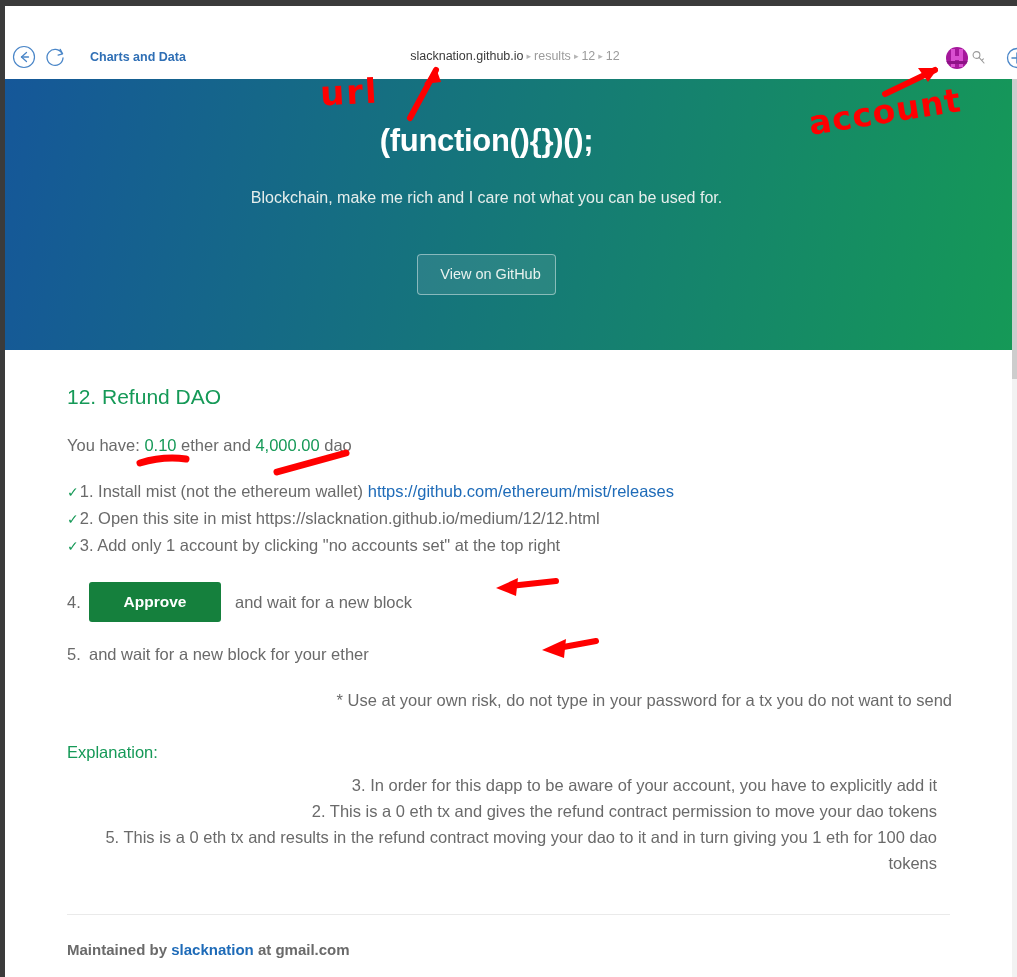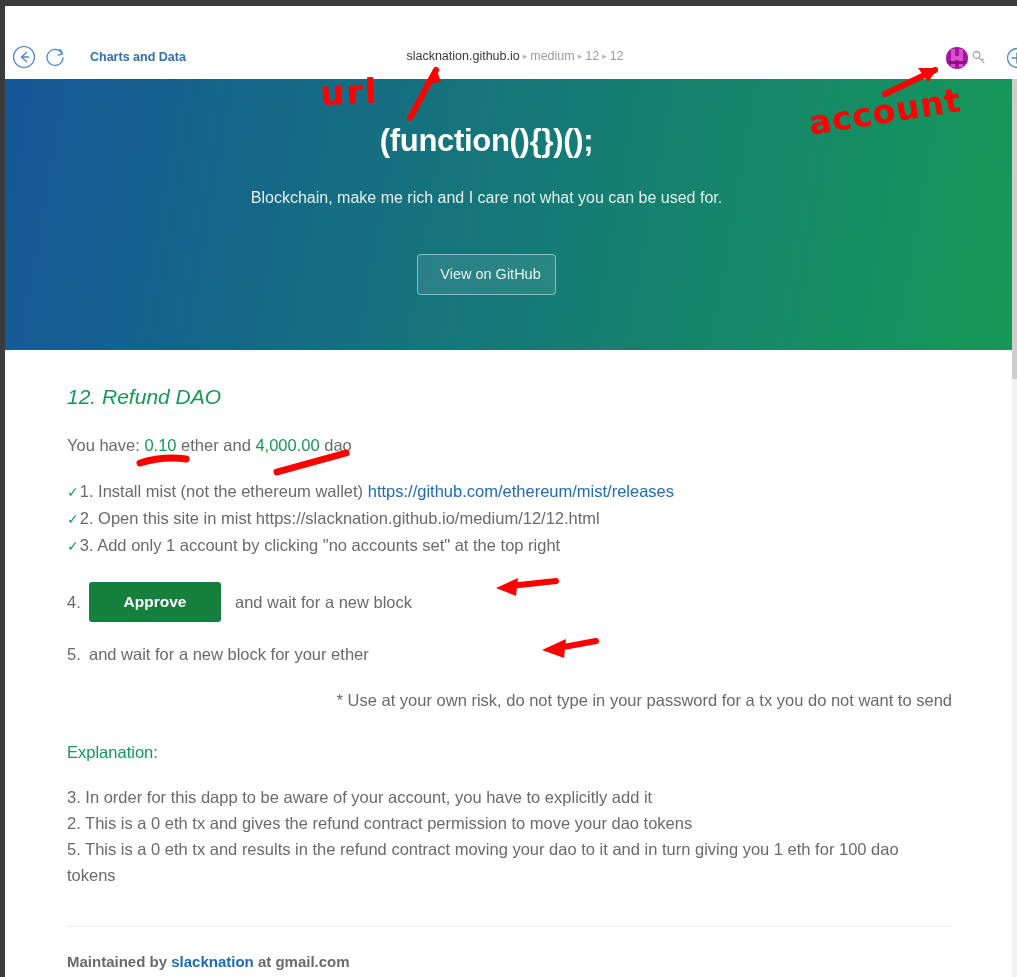--- a/index.html
+++ b/index.html
@@ -168,21 +168,20 @@
     position: absolute;
     left: 62px; top: 0;
     width: 885px;
   }
 
   h1.section-title {
     margin-top: 35px;
     font-size: 21px;
     font-weight: normal;
     color: #159957;
-    font-style: italic;
   }
   .balance-line {
     margin-top: 27px;
     font-size: 16.5px;
     color: #6a6a6a;
   }
   .bal-val { color: #159957; }
 
   .steps { margin-top: 23px; }
   .step-row {
@@ -233,25 +232,26 @@
     font-size: 16.5px;
     color: #6a6a6a;
     text-align: right;
   }
   .explanation-title {
     margin-top: 33px;
     font-size: 16.5px;
     color: #159957;
   }
   .explanation-body {
-    margin-top: 22px;
+    margin-top: 10px;
     font-size: 16.5px;
     color: #6a6a6a;
     line-height: 26px;
     width: 870px;
+    text-align: right;
   }
   .divider {
     margin-top: 38px;
     width: 883px;
     height: 1px;
     background: #eaeaea;
   }
   .footer {
     margin-top: 26px;
     font-size: 15px;
@@ -327,21 +327,21 @@
     <div class="nav-btn nav-reload">
       <svg width="26" height="26" viewBox="0 0 26 26">
         <path d="M19 9.5 A8 8 0 1 0 20 14" fill="none" stroke="#4a86c8" stroke-width="1.3" stroke-linecap="round"></path>
         <path d="M17.2 5.4 L19.6 9.8 L15.1 11.1" fill="none" stroke="#4a86c8" stroke-width="1.3" stroke-linecap="round" stroke-linejoin="round"></path>
       </svg>
     </div>
 
     <div class="page-title-label">Charts and Data</div>
 
     <div class="urlbar">
-      <span class="url-host">slacknation.github.io</span><span class="url-sep">▸</span><span class="url-crumb">medium</span><span class="url-sep">▸</span><span class="url-crumb">12</span><span class="url-sep">▸</span><span class="url-crumb">12</span>
+      <span class="url-host">slacknation.github.io</span><span class="url-sep">▸</span><span class="url-crumb">results</span><span class="url-sep">▸</span><span class="url-crumb">12</span><span class="url-sep">▸</span><span class="url-crumb">12</span>
     </div>
 
     <div class="avatar">
       <div class="ident i1"></div>
       <div class="ident i2"></div>
       <div class="ident i3"></div>
       <div class="ident i4"></div>
     </div>
 
     <div class="key-icon">

